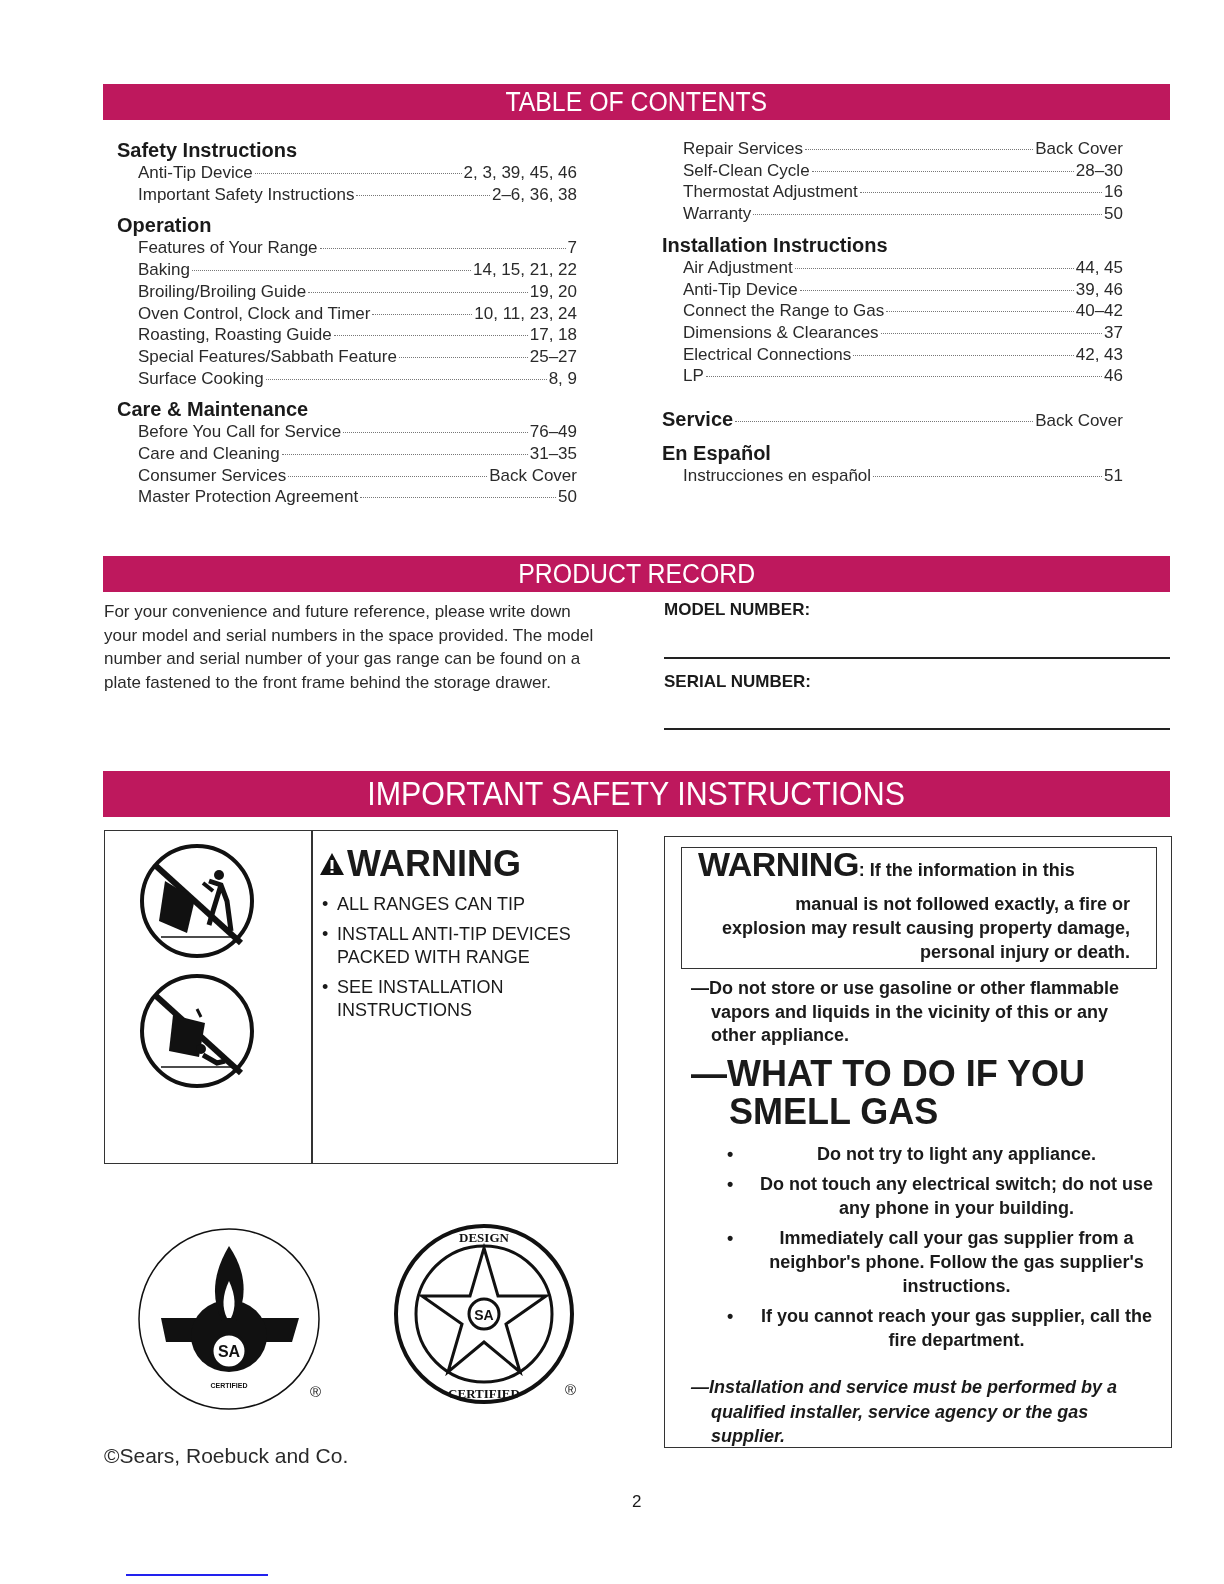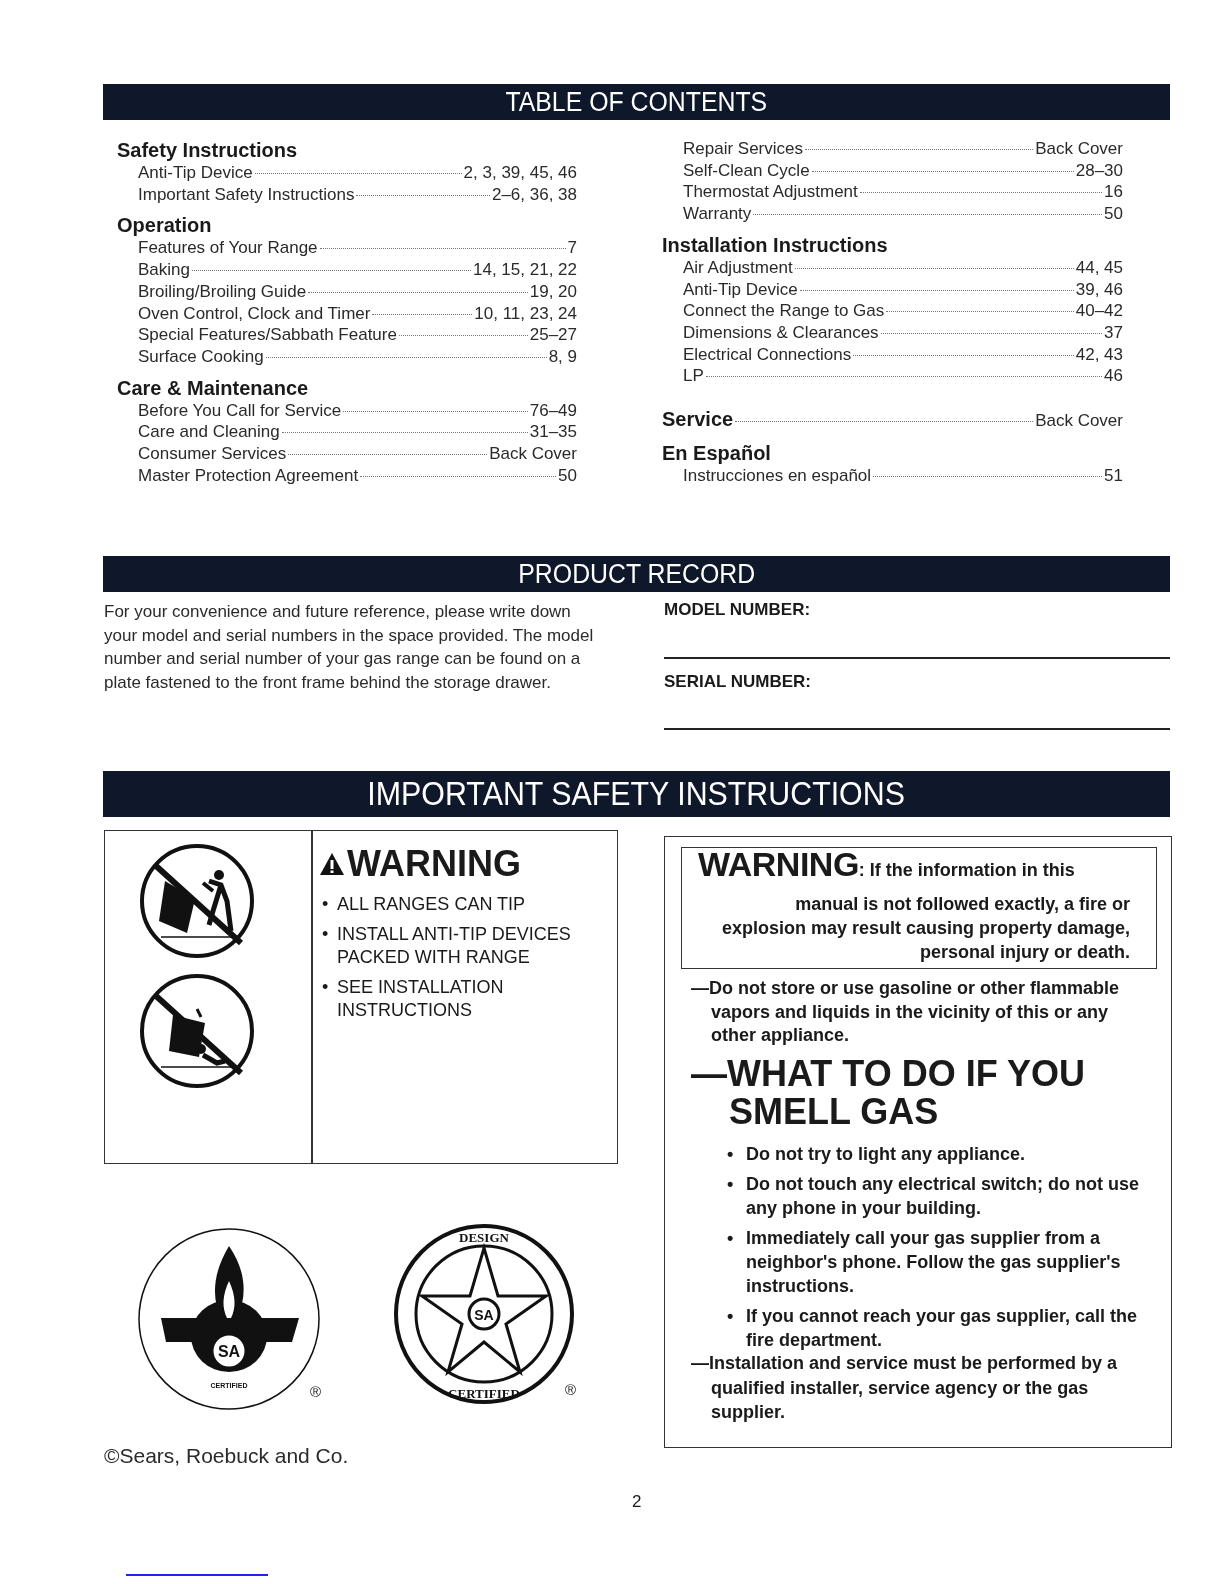--- a/index.html
+++ b/index.html
@@ -1,18 +1,18 @@
 <!DOCTYPE html>
 <html><head>
 <meta charset="utf-8">
 <style>
   html, body { margin: 0; padding: 0; background: #ffffff; }
   body { width: 1224px; height: 1584px; position: relative; overflow: hidden;
          font-family: "Liberation Sans", sans-serif; color: #1a1a1a; }
-  .banner { position: absolute; left: 103px; width: 1067px; background: #0f172a;
+  .banner { position: absolute; left: 103px; width: 1067px; background: #be185d;
             color: #fff; text-align: center; font-family: "Liberation Sans", sans-serif;
             font-weight: normal; letter-spacing: 0px; }
   .banner span { display: inline-block; transform: scaleX(0.92); }
   #toc-banner { top: 84px; height: 36px; font-size: 27px; line-height: 36px; }
   #pr-banner { top: 556px; height: 36px; font-size: 27px; line-height: 36px; }
   #isi-banner { top: 771px; height: 46px; font-size: 33px; line-height: 46px; }
 
   .toc-col { position: absolute; top: 138px; }
   #toc-left { left: 117px; width: 460px; }
   #toc-right { left: 662px; width: 461px; }
@@ -57,26 +57,26 @@
                border: 1.5px solid #333; }
   #gas-warn-head { position: absolute; left: 16px; top: 4px; font-size: 18px; font-weight: bold; line-height: 24px; width: 450px; }
   #gas-warn-head .big { font-size: 34px; letter-spacing: -0.5px; }
   #gas-warn-body { position: absolute; left: 44px; top: 44px; width: 420px; font-size: 18px;
                    font-weight: bold; line-height: 24px; }
   #gas-dont-store { position: absolute; left: 26px; top: 140px; width: 420px; font-size: 18px;
                     font-weight: bold; line-height: 23.5px; }
   .indent-wrap { padding-left: 20px; text-indent: -20px; }
   #smell-gas { position: absolute; left: 26px; top: 218px; width: 470px; font-size: 36px;
                font-weight: bold; line-height: 38px; padding-left: 38px; text-indent: -38px; }
-  #gas-steps { position: absolute; left: 62px; top: 305px; width: 440px; margin: 0; padding: 0; list-style: none; }
+  #gas-steps { position: absolute; left: 62px; top: 305px; width: 440px; margin: 0; padding: 0; list-style: none; text-align: center; }
   #gas-steps li { font-weight: bold; font-size: 18px; line-height: 24px; padding-left: 19px;
                   position: relative; margin-bottom: 6px; }
   #gas-steps li::before { content: "•"; position: absolute; left: 0; }
-  #gas-install { position: absolute; left: 26px; top: 514px; width: 450px; font-size: 18px;
-                 font-weight: bold; line-height: 24.5px; }
+  #gas-install { position: absolute; left: 26px; top: 538px; width: 450px; font-size: 18px;
+                 font-weight: bold; line-height: 24.5px; font-style: italic; }
 
   .cert-logo { position: absolute; }
   #cert-csa-flame { left: 136px; top: 1226px; width: 186px; height: 186px; }
   #cert-csa-star { left: 392px; top: 1222px; width: 184px; height: 184px; }
   .reg-mark { position: absolute; font-size: 15px; }
   #reg-1 { left: 310px; top: 1383px; }
   #reg-2 { left: 565px; top: 1381px; }
 
   #copyright { position: absolute; left: 104px; top: 1444px; font-size: 21px; color: #2a2a2a; }
   #page-number { position: absolute; left: 632px; top: 1492px; font-size: 17px; color: #1a1a1a; }
@@ -115,20 +115,25 @@
     </div>
   <div class="toc-row">
       <span class="lbl">Broiling/Broiling Guide</span>
       <span class="dots"></span>
       <span class="pg">19, 20</span>
     </div>
   <div class="toc-row">
       <span class="lbl">Oven Control, Clock and Timer</span>
       <span class="dots"></span>
       <span class="pg">10, 11, 23, 24</span>
+    </div>
+  <div class="toc-row">
+      <span class="lbl">Roasting, Roasting Guide</span>
+      <span class="dots"></span>
+      <span class="pg">17, 18</span>
     </div>
   <div class="toc-row">
       <span class="lbl">Special Features/Sabbath Feature</span>
       <span class="dots"></span>
       <span class="pg">25–27</span>
     </div>
   <div class="toc-row">
       <span class="lbl">Surface Cooking</span>
       <span class="dots"></span>
       <span class="pg">8, 9</span>

